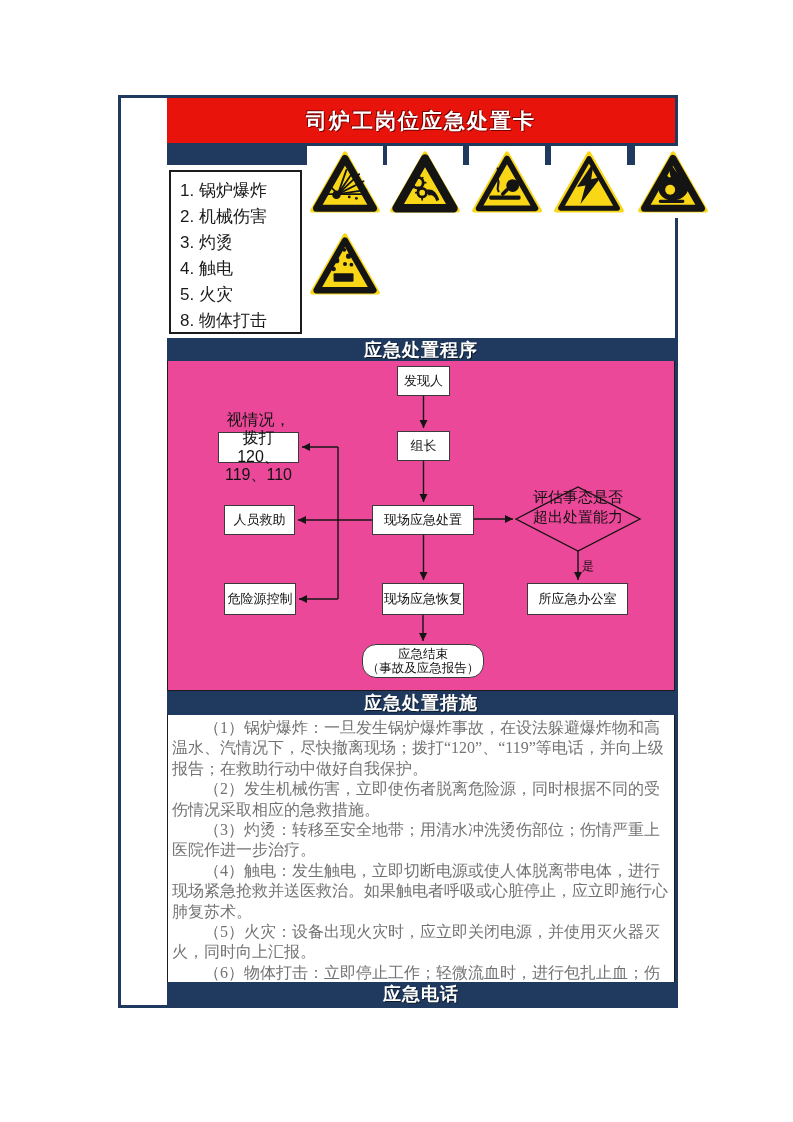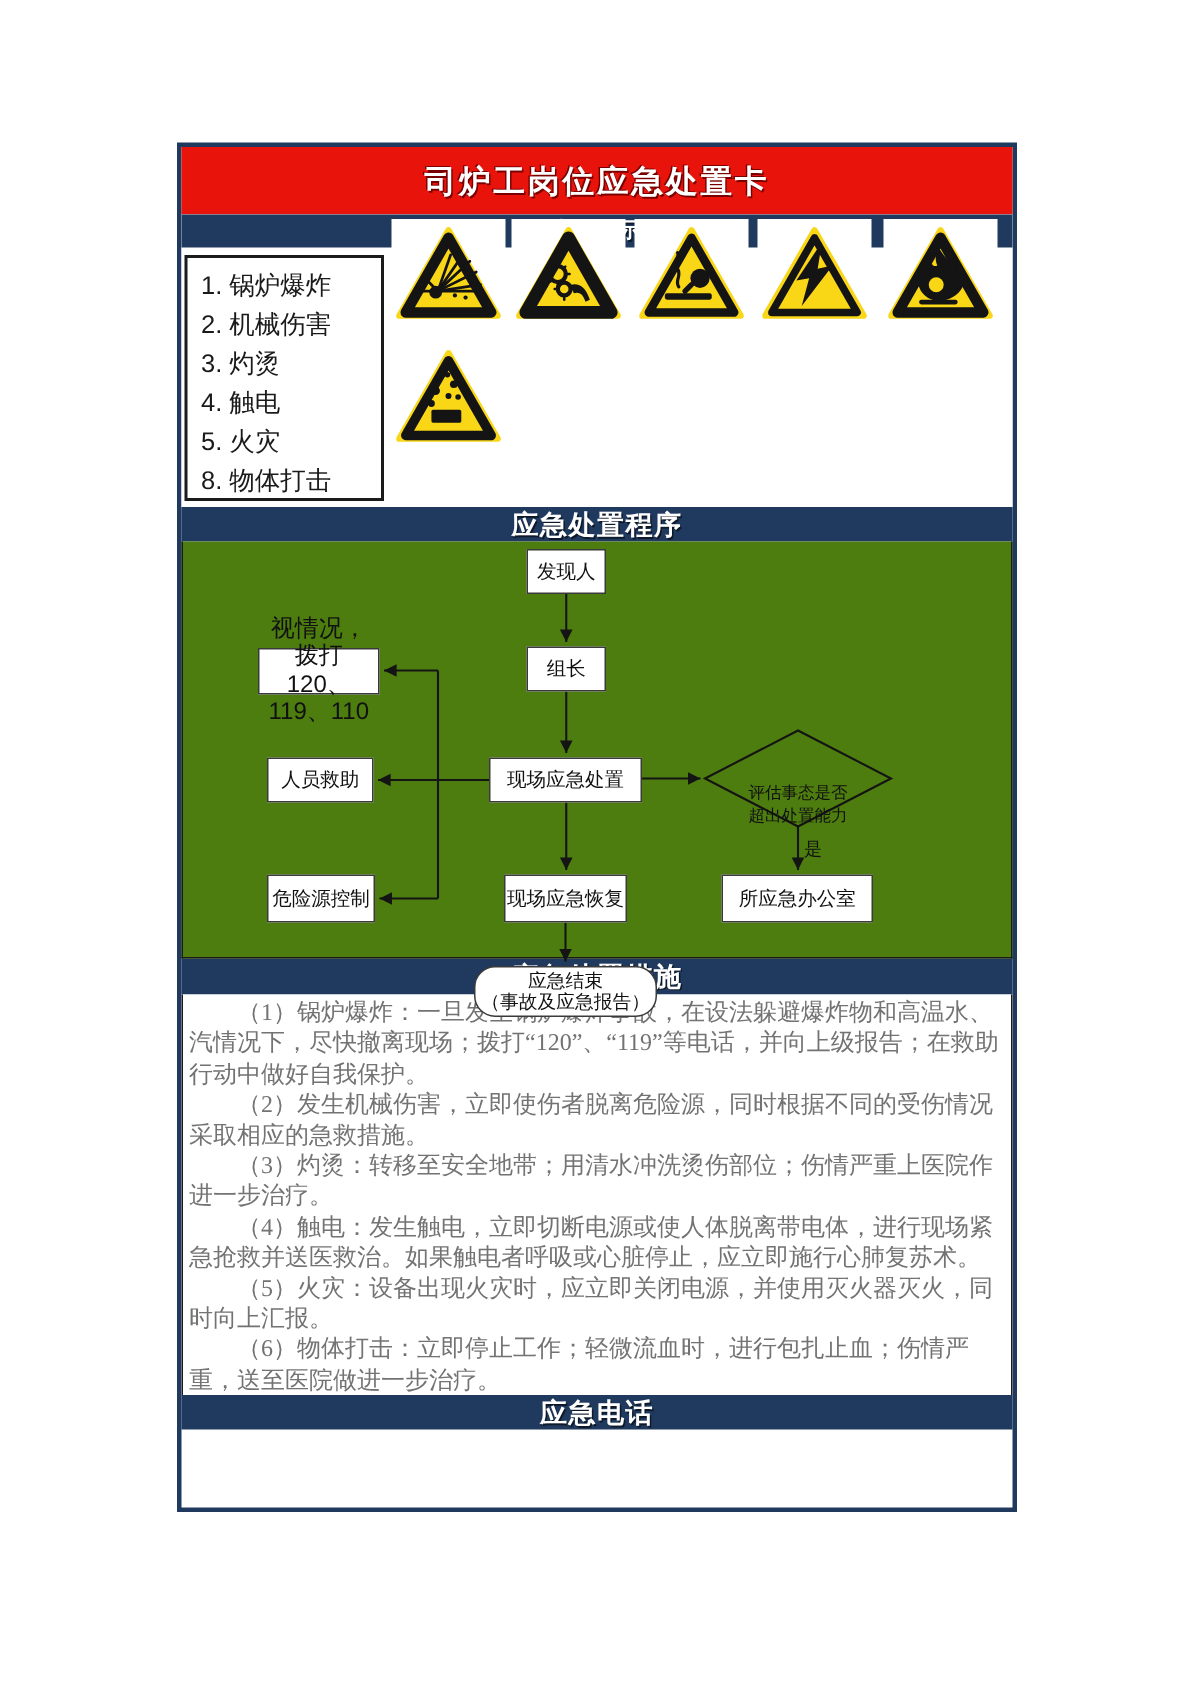--- a/index.html
+++ b/index.html
@@ -1,19 +1,19 @@
 <!DOCTYPE html>
 <html><head>
 <meta charset="utf-8">
 <style>
   html,body{margin:0;padding:0;background:#ffffff;}
   .page{position:relative;width:793px;height:1122px;background:#ffffff;overflow:hidden;
         font-family:"Liberation Sans", sans-serif;}
   .card{position:absolute;left:118px;top:95px;width:560px;height:913px;
-        border:3px solid #1f3a5e;box-sizing:border-box;background:#ffffff;}
+        border:3px solid #1f3a5e;box-sizing:border-box;background:#ffffff;padding-left:46px;}
 
   
   .hdr{height:45px;background:#e8140c;display:flex;align-items:center;justify-content:center;}
   .hdr-title{color:#ffffff;font-size:21px;font-weight:bold;letter-spacing:2px;
              text-shadow:1px 1px 0 #7a0000, -1px -1px 0 #7a0000;}
 
   
   .bar{height:23px;background:#1f3a5e;display:flex;align-items:center;justify-content:center;}
   .bar-label{color:#ffffff;font-size:18px;font-weight:bold;letter-spacing:1px;
              text-shadow:1px 1px 0 rgba(0,0,0,.55);}
@@ -25,30 +25,30 @@
   .hazard .strip .bar-label{font-size:14px;}
   .hazard-list{position:absolute;left:2px;top:27px;width:133px;height:164px;
                border:2px solid #1b1b1b;box-sizing:border-box;background:#fff;z-index:3;
                padding:6px 0 0 9px;}
   .hazard-list .li{font-size:17px;line-height:26px;color:#1a1a1a;}
   .tile{position:absolute;width:76px;height:72px;background:#ffffff;z-index:2;
         display:flex;align-items:center;justify-content:center;}
   .tile svg{width:72px;height:64px;}
 
   
-  .flow{position:relative;height:278px;background:#4d7c0f;border:1px solid #1b1b1b;
+  .flow{position:relative;height:330px;background:#ec4899;border:1px solid #1b1b1b;
         border-top:none;box-sizing:border-box;}
   .flow svg.wires{position:absolute;left:0;top:0;width:554px;height:330px;}
   .fc-box{position:absolute;border:1.5px solid #3a3a3a;background:#fff;box-sizing:border-box;
           display:flex;flex-direction:column;align-items:center;justify-content:center;
           text-align:center;font-size:13px;color:#111;line-height:1.15;}
   .fc-small{font-size:16px;}
   .fc-diamond-text{position:absolute;left:348px;top:126px;width:124px;height:64px;border:none;
-          display:flex;flex-direction:column;align-items:center;justify-content:flex-end;
-          font-size:11px;color:#111;line-height:1.3;}
+          display:flex;flex-direction:column;align-items:center;justify-content:flex-start;
+          font-size:15px;color:#111;line-height:1.3;}
   .fc-yes{position:absolute;left:414px;top:197px;font-size:12px;color:#111;}
 
   
   .measures{height:267px;background:#fff;border:1px solid #1b1b1b;border-top:none;
             border-bottom:none;box-sizing:border-box;padding:3px 4px 0 4px;overflow:hidden;}
   .measures p{margin:0;text-indent:2em;font-family:"Liberation Serif", serif;
               font-size:16px;line-height:20.4px;color:#737373;}
 </style>
 </head>
 <body>

